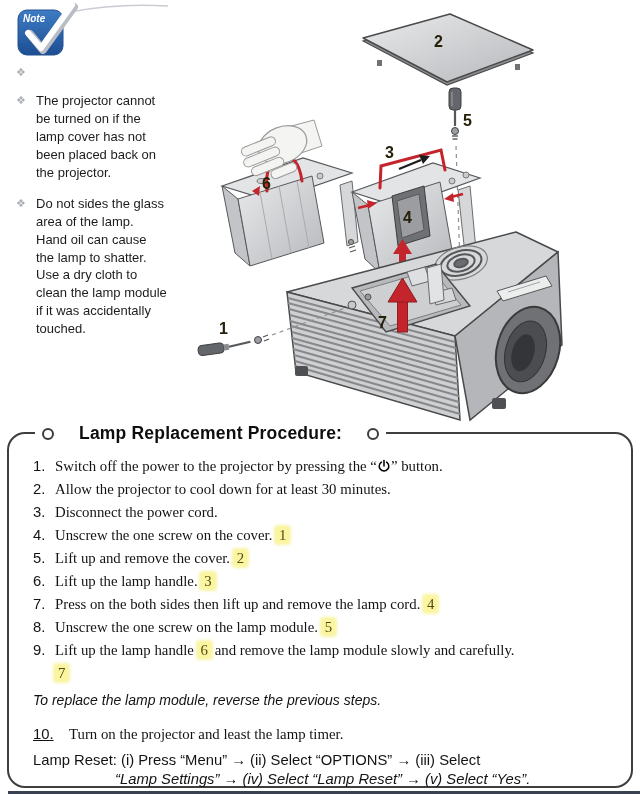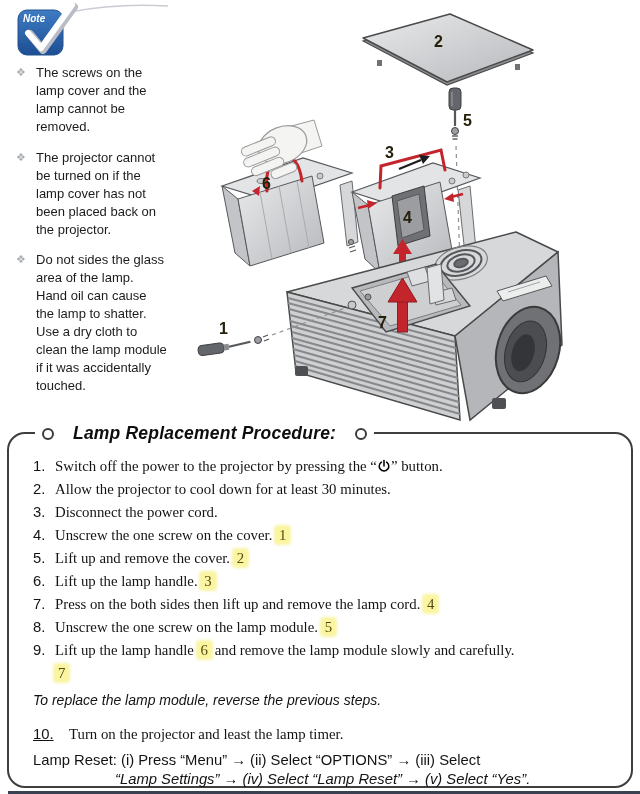--- a/index.html
+++ b/index.html
@@ -15,21 +15,21 @@
 
   
   .diagram{position:absolute;left:0;top:0;width:640px;height:430px;z-index:1;}
   .callout{font-weight:bold;font-size:16px;fill:#25200a;}
 
   
   .proc-box{position:absolute;left:7px;top:432px;width:626px;height:356px;box-sizing:border-box;
             border:2.5px solid #3e3e3e;border-radius:18px;background:#fff;z-index:2;}
   .proc-title{position:absolute;top:-14px;left:26px;height:27px;background:#fff;padding:0 7px;
               display:flex;align-items:center;gap:9px;}
-  .proc-title h1{margin:10px;font-size:17.5px;font-weight:bold;color:#0e0e0e;letter-spacing:.2px;white-space:nowrap;font-style:italic;}
+  .proc-title h1{margin:16px;font-size:17.5px;font-weight:bold;color:#0e0e0e;letter-spacing:.2px;white-space:nowrap;}
   .ring{flex:none;width:8px;height:8px;border:2px solid #3b3b3b;border-radius:50%;background:#fff;}
   .steps{margin:21px 0 0 0;padding:0 12px 0 24px;}
   .step{display:flex;font-size:14.8px;line-height:23px;color:#131313;}
   .stepnum{flex:none;width:22px;}
   .stepbody{flex:1;max-width:556px;font-family:Liberation Serif, serif;}
   .hl{background:#faf59e;color:#514a18;padding:0 3px;border-radius:2px;
       box-shadow:0 0 3px 2px rgba(248,242,150,.85);}
   .pwr svg{width:14px;height:14px;vertical-align:-2px;}
   .after-steps{font-size:14px;color:#131313;margin:7px 0 16px 24px;font-style:italic;}
   .step10{display:flex;font-size:14.8px;color:#131313;margin:7px 0 0 24px;line-height:21px;}
@@ -55,21 +55,20 @@
         </defs>
         <rect x="2" y="8" width="45" height="45" rx="9" fill="url(#gBlue)" stroke="#24508f"></rect>
         <path d="M54,10 C85,4 118,2 152,4" fill="none" stroke="#c9cdd2" stroke-width="1.6"></path>
         <path d="M14,32 L27,48 L58,5" fill="none" stroke="#b9bec6" stroke-width="8" stroke-linecap="round" stroke-linejoin="round"></path>
         <path d="M12,31 L25,46 L56,3" fill="none" stroke="#ffffff" stroke-width="6" stroke-linecap="round" stroke-linejoin="round"></path>
         <text x="7" y="20" font-size="10" font-weight="bold" font-style="italic" fill="#ffffff">Note</text>
       </svg>
     </div>
     <div class="note-item">
       <span class="note-bullet">❖</span>
-      <span class="note-text">The screws on the lamp cover and the lamp cannot be removed.</span>
     </div>
     <div class="note-item">
       <span class="note-bullet">❖</span>
       <span class="note-text">The projector cannot be turned on if the lamp cover has not been placed back on the projector.</span>
     </div>
     <div class="note-item">
       <span class="note-bullet">❖</span>
       <span class="note-text">Do not sides the glass area of the lamp. Hand oil can cause the lamp to shatter. Use a dry cloth to clean the lamp module if it was accidentally touched.</span>
     </div>
   </div>

